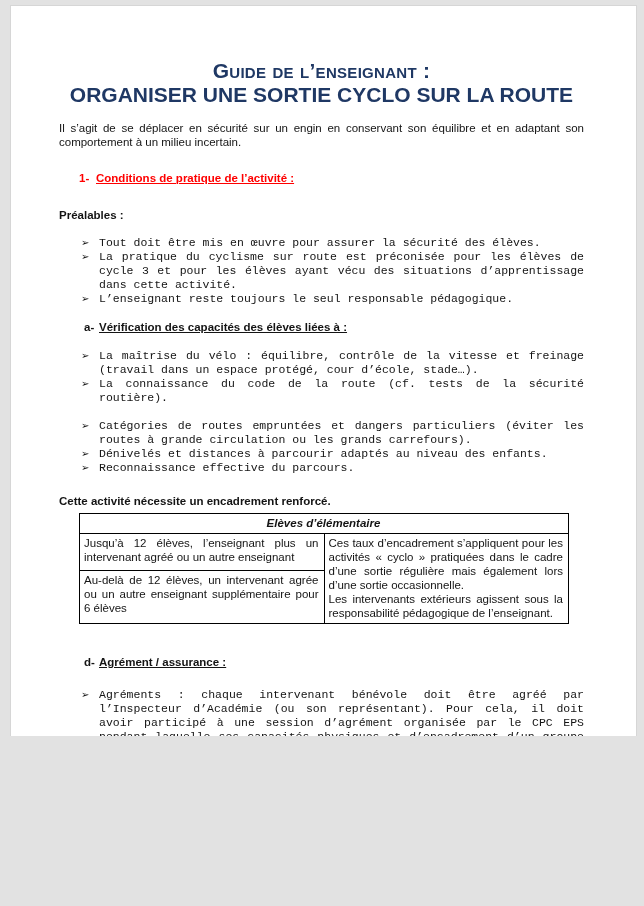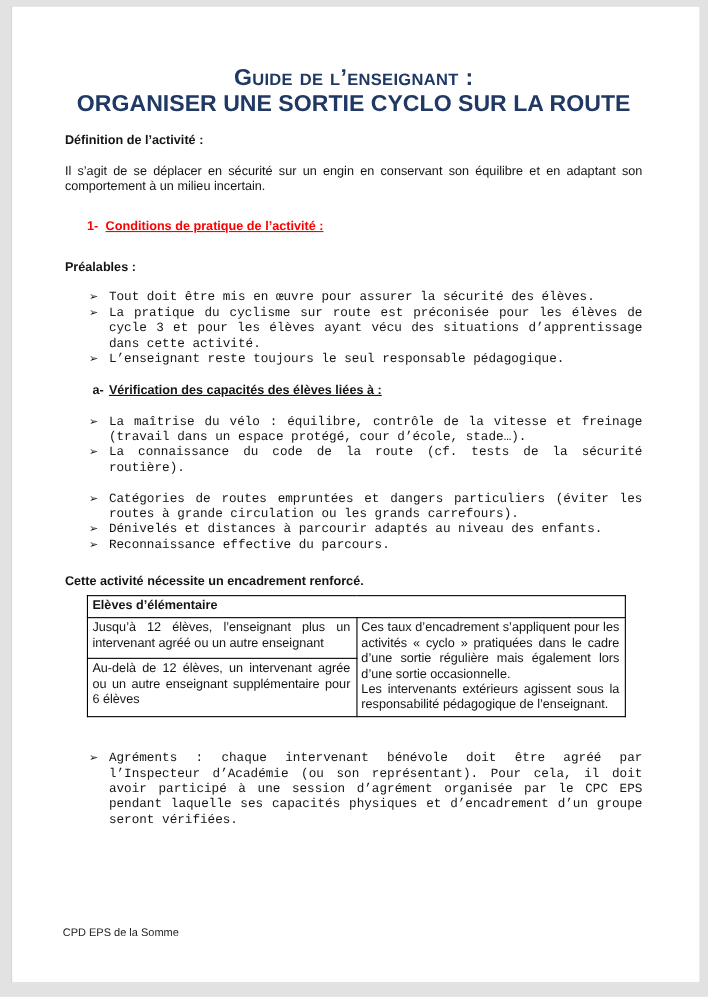--- a/index.html
+++ b/index.html
@@ -3,21 +3,21 @@
 <meta charset="utf-8">
 <style>
   html, body {
     margin: 0;
     padding: 0;
     background: #e2e2e2;
     font-family: "Liberation Sans", sans-serif;
   }
   .canvas {
     width: 644px;
-    height: 906px;
+    height: 736px;
     position: relative;
   }
   .page {
     position: absolute;
     left: 10px;
     top: 5px;
     width: 627px;
     height: 889px;
     box-sizing: border-box;
     background: #ffffff;
@@ -72,21 +72,21 @@
     width: 490px;
     margin-bottom: 31px;
   }
   table.enc-table td {
     border: 1px solid #000;
     padding: 2px 5px 3px 4px;
     vertical-align: top;
     width: 50%;
     box-sizing: border-box;
   }
-  td.t-head { font-weight: bold; text-align: left; }
+  td.t-head { font-weight: bold; text-align: center; font-style: italic; }
   td.t-cell { text-align: justify; }
 
   .footer {
     position: absolute;
     left: 46px;
     top: 837px;
     font-size: 10px;
     line-height: 12px;
     color: #222;
   }
@@ -95,21 +95,20 @@
 <body>
 
 <div class="canvas">
   <div class="page">
 
     <div class="title">
       <div class="title-l1">Guide de l’enseignant :</div>
       <div class="title-l2">ORGANISER UNE SORTIE CYCLO SUR LA ROUTE</div>
     </div>
 
-    <div class="def-heading">Définition de l’activité :</div>
     <div class="def-text just">Il s’agit de se déplacer en sécurité sur un engin en conservant son équilibre et en adaptant son comportement à un milieu incertain.</div>
 
     <div class="h-red"><span class="num">1-</span><span class="u">Conditions de pratique de l’activité :</span></div>
 
     <div class="prealables-h">Préalables :</div>
     <ul class="blist">
       <li>
           <span class="marker">➢</span>
           <span class="li-text">Tout doit être mis en œuvre pour assurer la sécurité des élèves.</span>
         </li>
@@ -164,20 +163,21 @@
             <div>Ces taux d’encadrement s’appliquent pour les activités « cyclo » pratiquées dans le cadre d’une sortie régulière mais également lors d’une sortie occasionnelle.</div>
             <div>Les intervenants extérieurs agissent sous la responsabilité pédagogique de l’enseignant.</div>
           </td>
         </tr>
         <tr>
           <td class="t-cell">Au-delà de 12 élèves, un intervenant agrée ou un autre enseignant supplémentaire pour 6 élèves</td>
         </tr>
       </tbody>
     </table>
 
+    <div class="h-sub mb19"><span class="lbl">d-</span><span class="u">Agrément / assurance :</span></div>
     <ul class="blist mb0">
       <li>
           <span class="marker">➢</span>
           <span class="li-text">Agréments : chaque intervenant bénévole doit être agréé par l’Inspecteur d’Académie (ou son représentant). Pour cela, il doit avoir participé à une session d’agrément organisée par le CPC EPS pendant laquelle ses capacités physiques et d’encadrement d’un groupe seront vérifiées.</span>
         </li>
     </ul>
 
     <div class="footer">CPD EPS de la Somme</div>
 
   </div>

